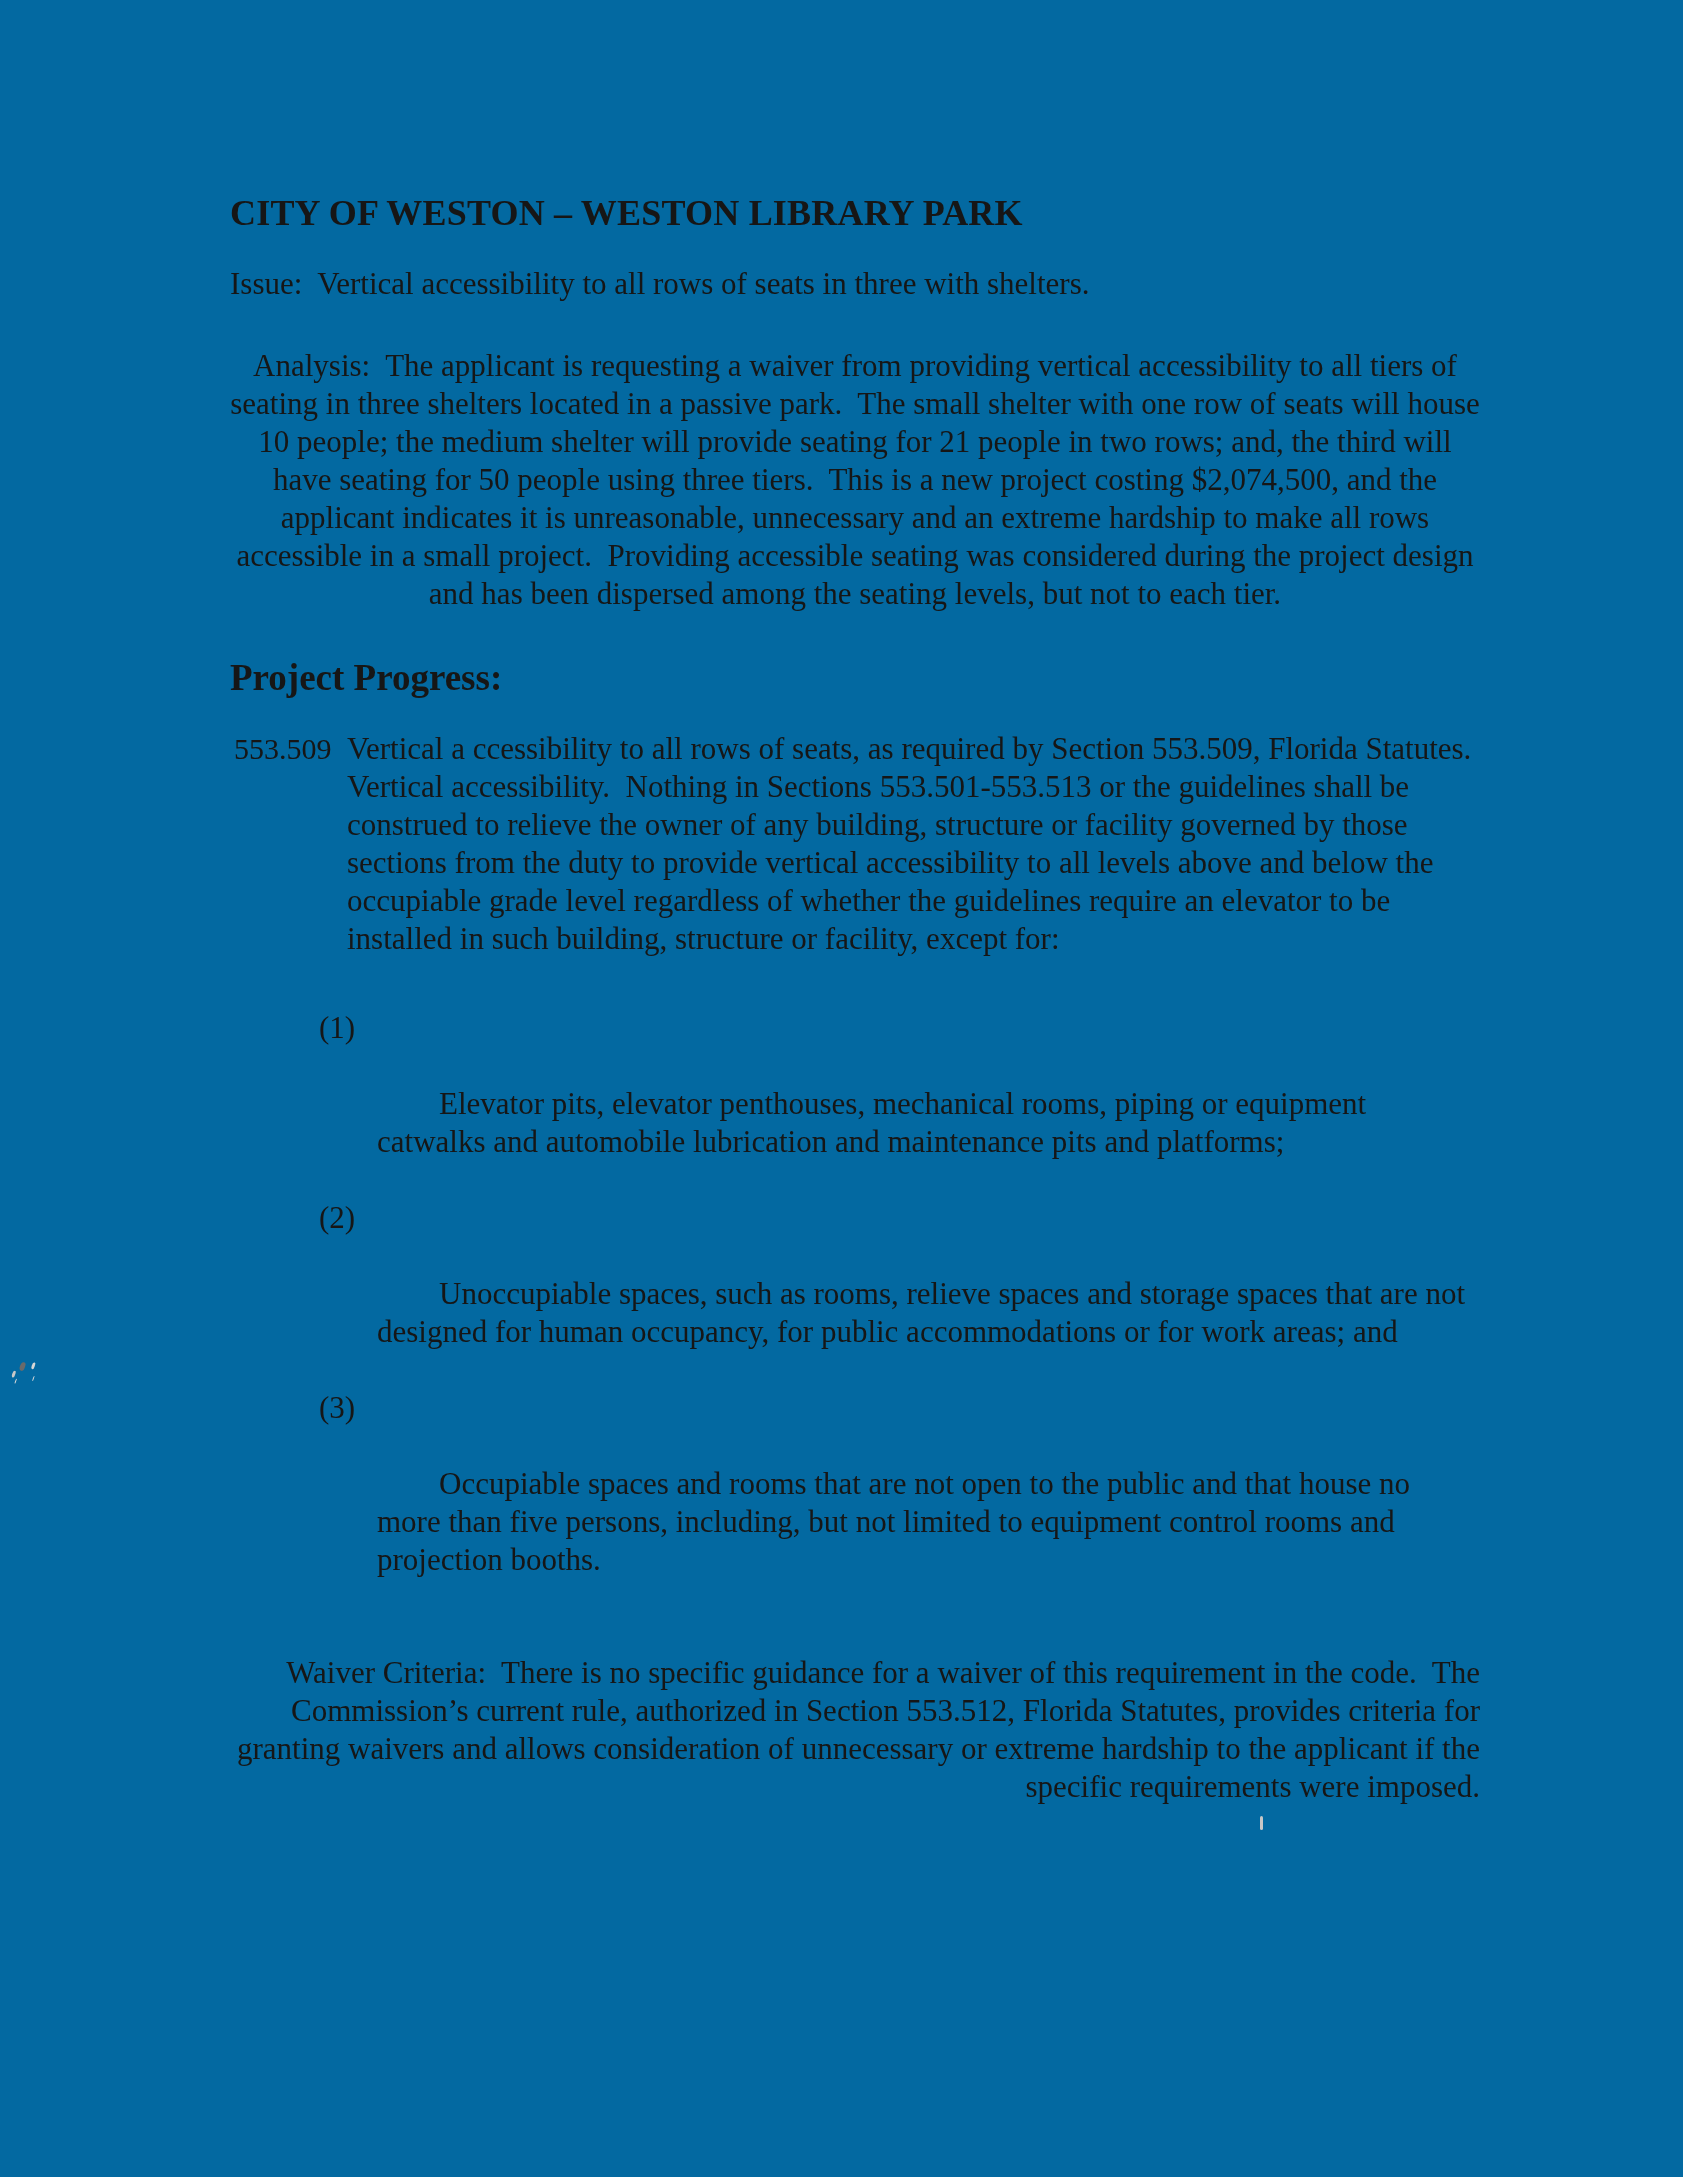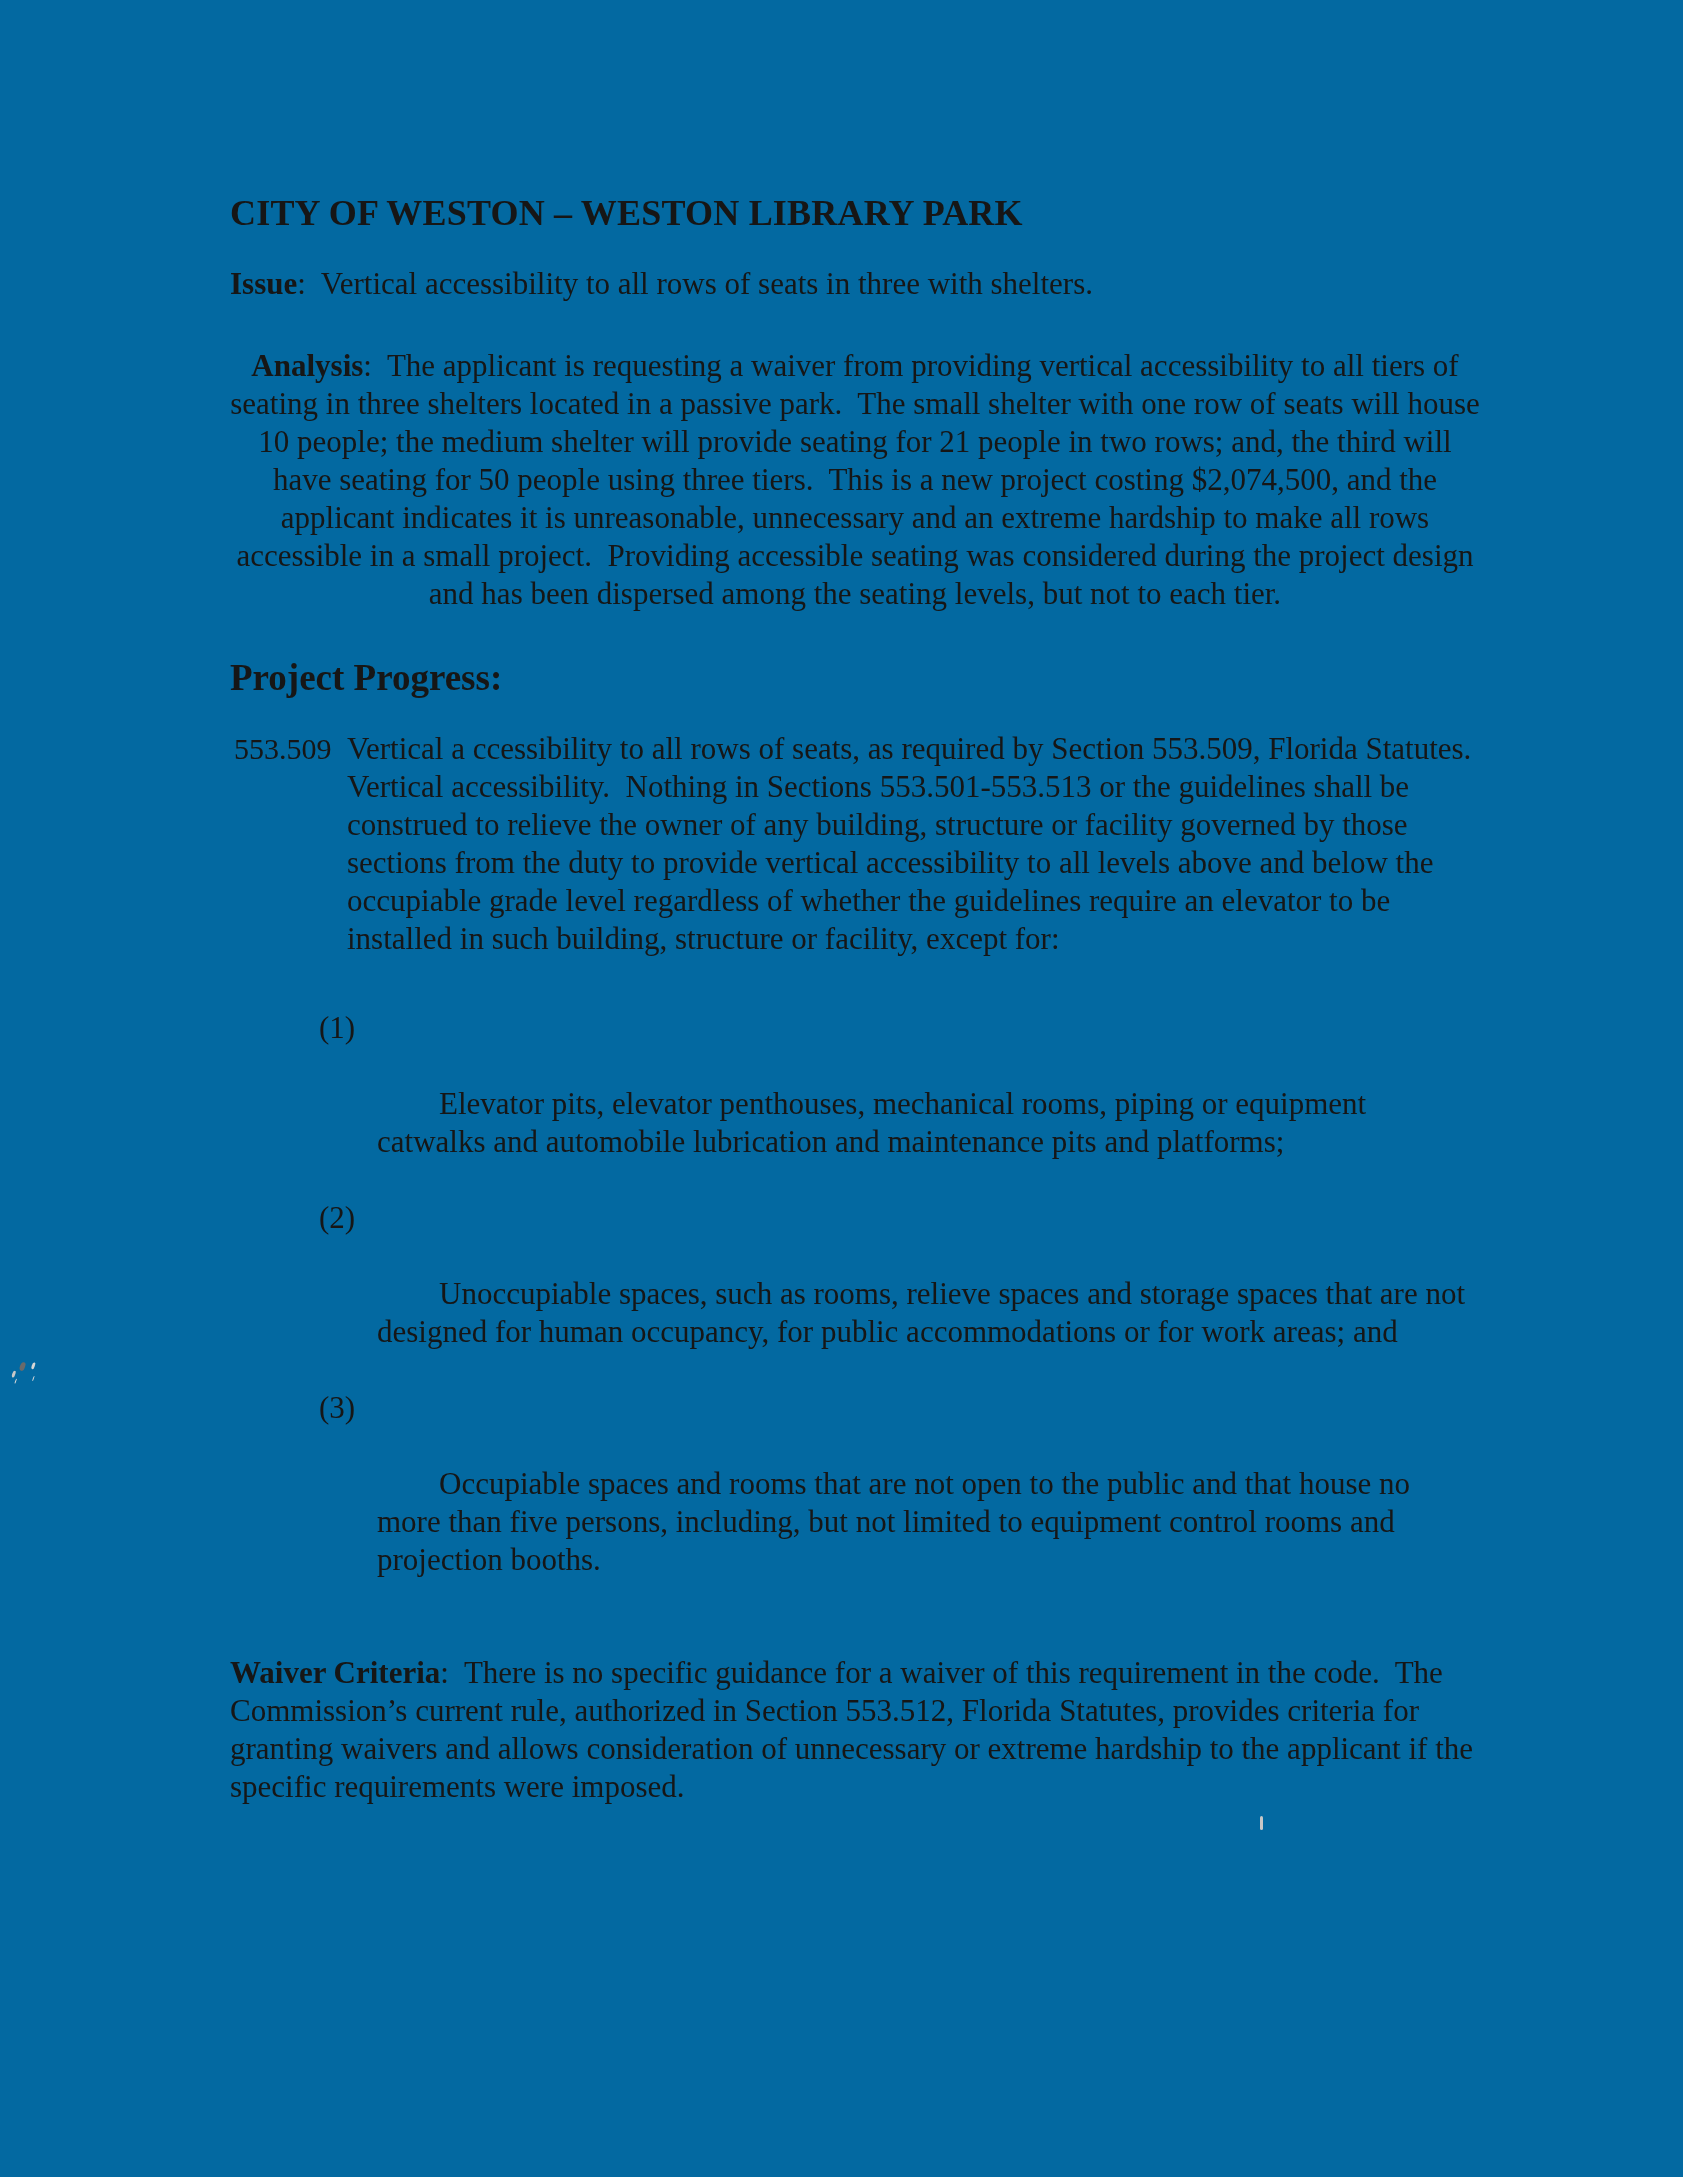--- a/index.html
+++ b/index.html
@@ -30,21 +30,21 @@
     letter-spacing: 0.2px;
     white-space: pre-wrap;
   }
   .para {
     margin: 0;
     font-size: 31px;
     line-height: 38px;
     white-space: pre-wrap;
   }
   .b {
-    font-weight: bold;
+    font-weight: normal;
   }
   .issue-para        { margin-top: 30px; }
   .analysis-para     { margin-top: 44px; text-align: center; }
   .section-heading {
     margin: 0;
     font-size: 37px;
     line-height: 38px;
     font-weight: bold;
     white-space: pre-wrap;
   }
@@ -77,21 +77,21 @@
     width: 1099px;
     box-sizing: content-box;
   }
   .exception-number {
     position: absolute;
     left: 89px;
     top: 0;
     font-size: 31px;
     line-height: 38px;
   }
-  .waiver-para       { margin-top: 37px; }
+  .waiver-para       { margin-top: 37px; text-align: right; }
 
   
   .artifact-1 {
     position: absolute;
     left: 20px;
     top: 1362px;
     width: 5px;
     height: 9px;
     background: #6a6a6a;
     border-radius: 60% 40% 50% 50%;

